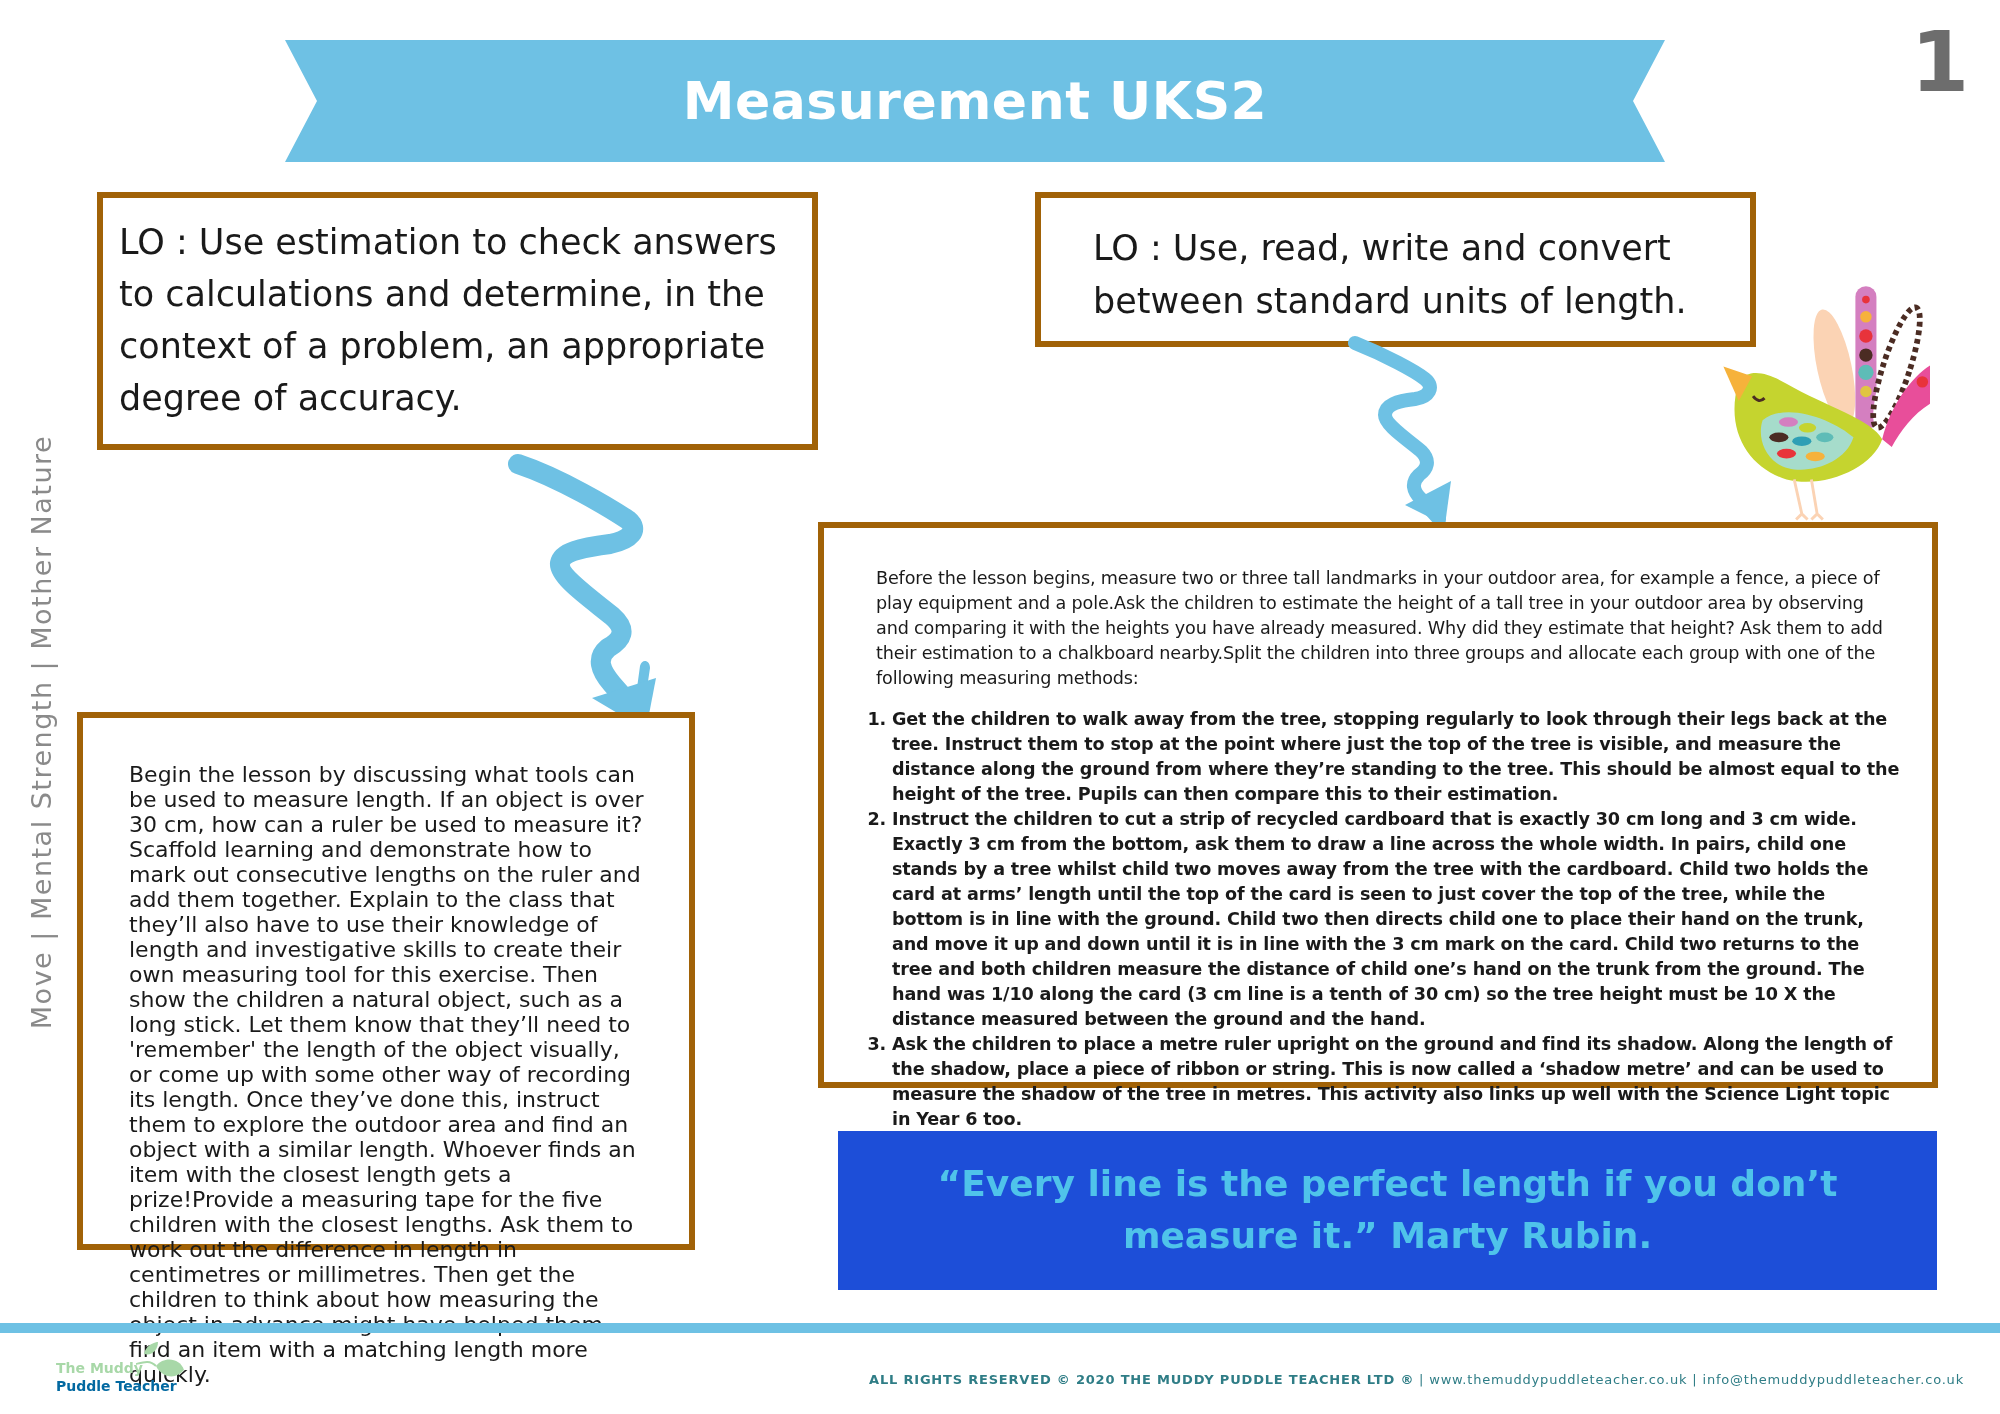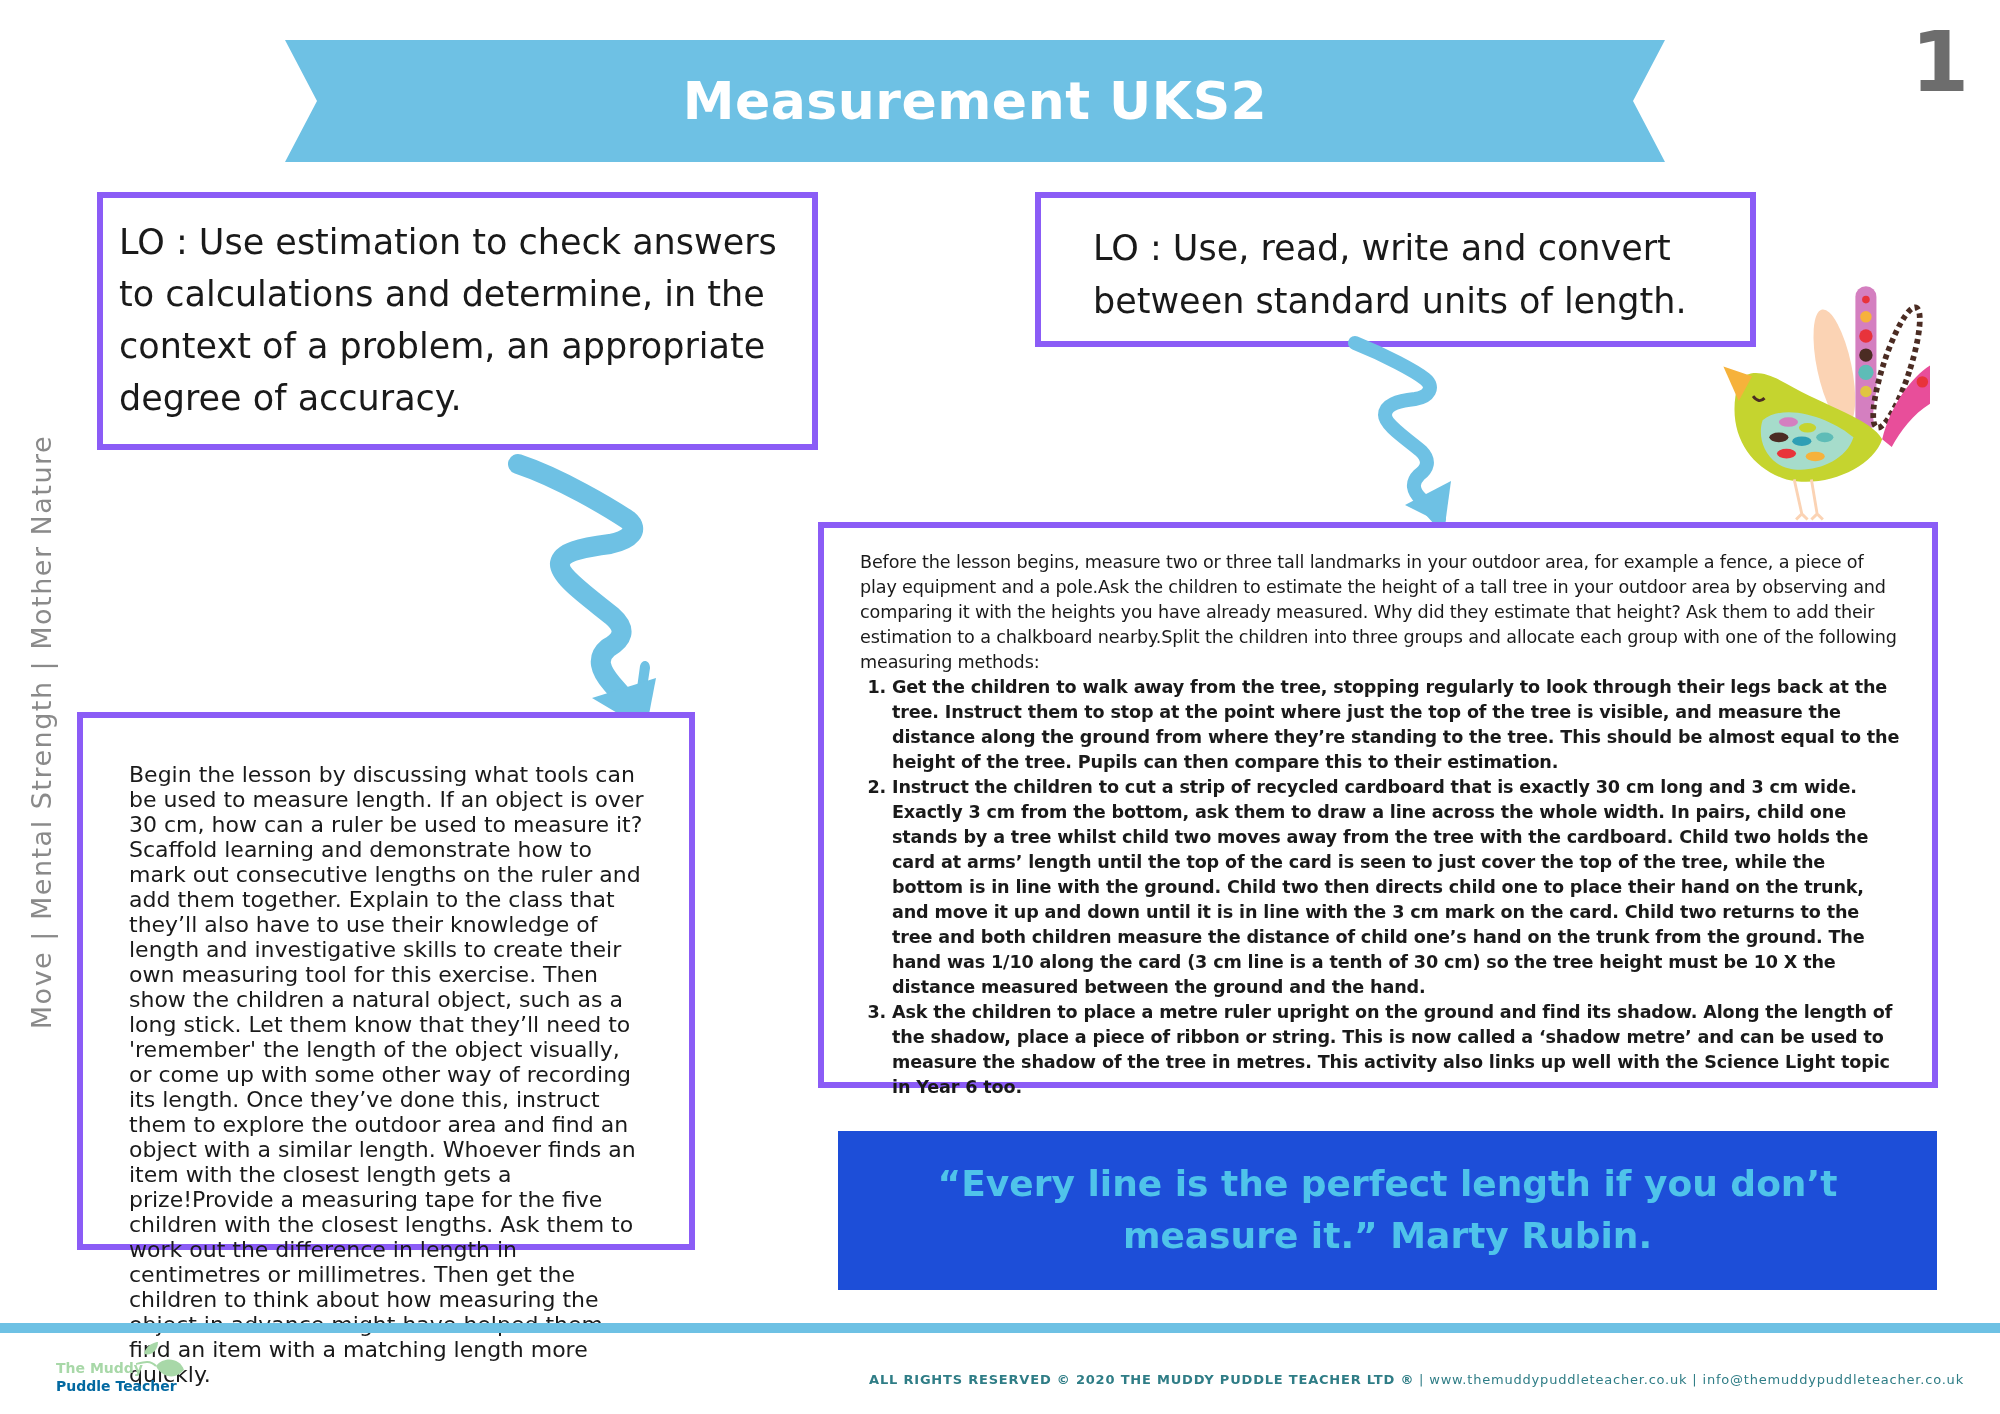--- a/index.html
+++ b/index.html
@@ -13,29 +13,29 @@
   #banner svg { position:absolute; left:0; top:0; }
   #banner-title {
     position:absolute; left:0; top:0; width:100%; height:122px; line-height:122px;
     text-align:center; color:#ffffff; font-size:52px; font-weight:bold; letter-spacing:0.5px;
   }
   #page-number {
     left:1905px; top:12px; width:70px; text-align:center;
     font-size:84px; font-weight:bold; color:#6d6d6d; line-height:100px;
   }
   
-  .box { border:6px solid #8b5cf6; background:#fff; box-sizing:border-box; }
+  .box { border:6px solid #a16207; background:#fff; box-sizing:border-box; }
   #lo1 { left:97px; top:192px; width:721px; height:258px; padding:18px 20px 0 16px; }
   #lo1 p { margin:0; font-size:35px; line-height:52px; color:#1a1a1a; }
   #lo2 { left:1035px; top:192px; width:721px; height:155px; padding:24px 20px 0 52px; }
   #lo2 p { margin:0; font-size:35px; line-height:53px; color:#1a1a1a; }
   #left-body { left:77px; top:712px; width:618px; height:538px; padding:30px 30px 0 32px; }
   #left-body p { margin:14px; font-size:22px; line-height:25px; color:#1a1a1a; }
   #right-body { left:818px; top:522px; width:1120px; height:566px; padding:22px 30px 0 36px; }
-  #right-body p { margin:0; font-size:17.6px; line-height:25px; color:#1a1a1a; letter-spacing:-0.15px; }
+  #right-body p { margin:16px; font-size:17.6px; line-height:25px; color:#1a1a1a; letter-spacing:-0.15px; }
   #right-body ol { margin:0; padding:0 0 0 32px; }
   #right-body li { font-size:17.6px; line-height:25px; letter-spacing:-0.15px; padding-left:0;font-weight:bold; }
   #right-body li::marker { font-size:17.6px; }
   
   #quote-box { left:838px; top:1131px; width:1099px; height:159px; background:#1d4ed8; }
   #quote-text {
     position:absolute; left:40px; right:40px; top:27px; text-align:center;
     font-size:36px; line-height:52px; font-weight:bold; color:#4fc3ea;
   }
   

